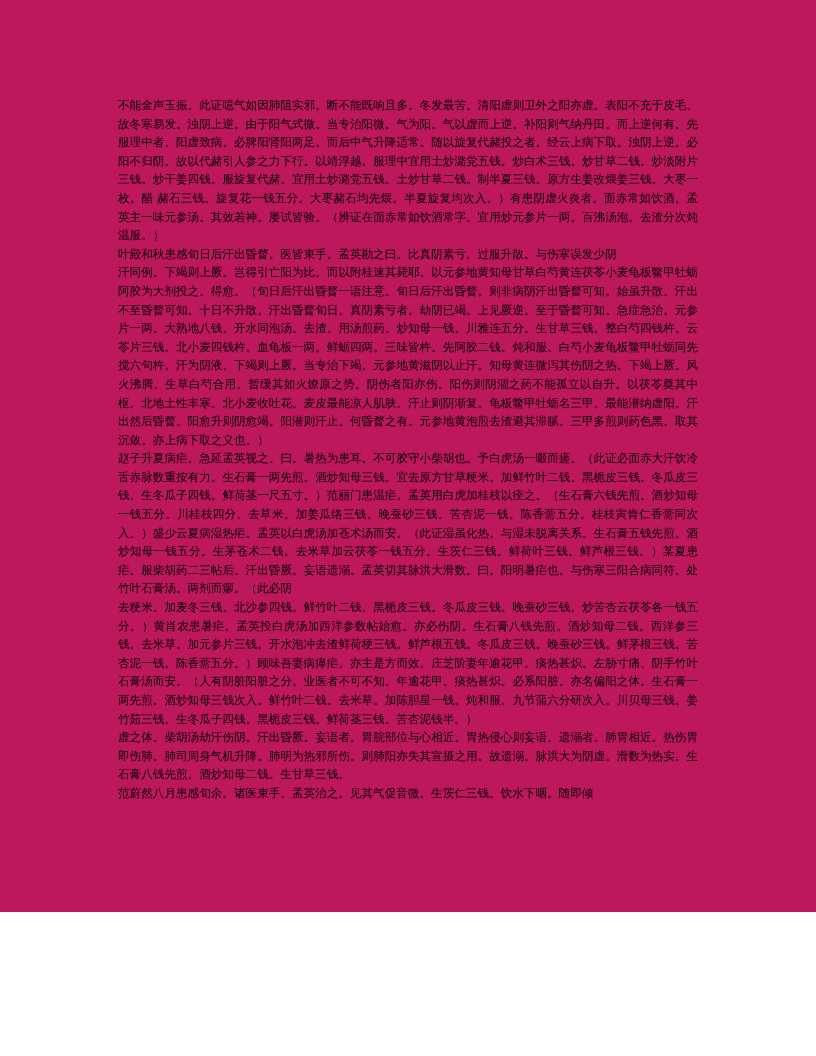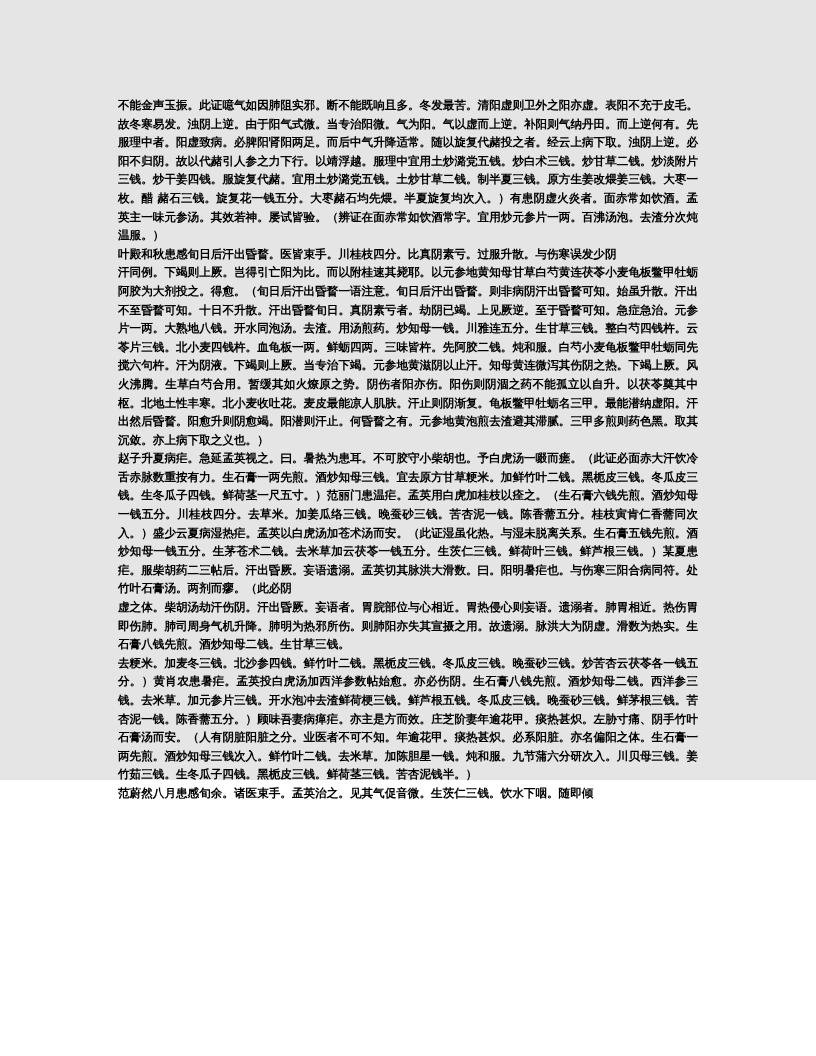--- a/index.html
+++ b/index.html
@@ -9,25 +9,24 @@
   }
   body {
     width: 816px;
     height: 1056px;
     font-family: "DejaVu Sans", "Liberation Sans", sans-serif;
     color: #000000;
   }
   .page {
     position: relative;
     width: 816px;
-    height: 780px;
+    height: 912px;
     box-sizing: border-box;
     padding: 96px 118px 90px 118px;
-    background: #e5e5e5;
-    font-weight: bold;
+    background: #be185d;
   }
   .doc-body {
     font-size: 11.6px;
     line-height: 18.6px;
     text-align: justify;
     text-justify: inter-ideograph;
     letter-spacing: 0px;
   }
   .para {
     margin: 0;
@@ -36,20 +35,20 @@
     white-space: normal;
     word-break: break-all;
   }
 </style>
 </head>
 <body>
 
 <div class="page">
   <div class="doc-body">
     <p class="para">不能金声玉振。此证噫气如因肺阻实邪。断不能既响且多。冬发最苦。清阳虚则卫外之阳亦虚。表阳不充于皮毛。故冬寒易发。浊阴上逆。由于阳气式微。当专治阳微。气为阳。气以虚而上逆。补阳则气纳丹田。而上逆何有。先服理中者。阳虚致病。必脾阳肾阳两足。而后中气升降适常。随以旋复代赭投之者。经云上病下取。浊阴上逆。必阳不归阴。故以代赭引人参之力下行。以靖浮越。服理中宜用土炒潞党五钱。炒白术三钱。炒甘草二钱。炒淡附片三钱。炒干姜四钱。服旋复代赭。宜用土炒潞党五钱。土炒甘草二钱。制半夏三钱。原方生姜改煨姜三钱。大枣一枚。醋 赭石三钱。旋复花一钱五分。大枣赭石均先煨。半夏旋复均次入。）有患阴虚火炎者。面赤常如饮酒。孟英主一味元参汤。其效若神。屡试皆验。（辨证在面赤常如饮酒常字。宜用炒元参片一两。百沸汤泡。去渣分次炖温服。）</p>
-    <p class="para">叶殿和秋患感旬日后汗出昏瞀。医皆束手。川桂枝四分。比真阴素亏。过服升散。与伤寒误发少阴</p>
+    <p class="para">叶殿和秋患感旬日后汗出昏瞀。医皆束手。孟英勘之曰。比真阴素亏。过服升散。与伤寒误发少阴</p>
     <p class="para">汗同例。下竭则上厥。岂得引亡阳为比。而以附桂速其毙耶。以元参地黄知母甘草白芍黄连茯苓小麦龟板鳖甲牡蛎阿胶为大剂投之。得愈。（旬日后汗出昏瞀一语注意。旬日后汗出昏瞀。则非病阴汗出昏瞀可知。始虽升散。汗出不至昏瞀可知。十日不升散。汗出昏瞀旬日。真阴素亏者。劫阴已竭。上见厥逆。至于昏瞀可知。急症急治。元参片一两。大熟地八钱。开水同泡汤。去渣。用汤煎药。炒知母一钱。川雅连五分。生甘草三钱。整白芍四钱杵。云苓片三钱。北小麦四钱杵。血龟板一两。鲜蛎四两。三味皆杵。先阿胶二钱。炖和服。白芍小麦龟板鳖甲牡蛎同先搅六句杵。汗为阴液。下竭则上厥。当专治下竭。元参地黄滋阴以止汗。知母黄连微泻其伤阴之热。下竭上厥。风火沸腾。生草白芍合用。暂缓其如火燎原之势。阴伤者阳亦伤。阳伤则阴涸之药不能孤立以自升。以茯苓奠其中枢。北地土性丰寒。北小麦收吐花。麦皮最能凉人肌肤。汗止则阴渐复。龟板鳖甲牡蛎名三甲。最能潜纳虚阳。汗出然后昏瞀。阳愈升则阴愈竭。阳潜则汗止。何昏瞀之有。元参地黄泡煎去渣避其滞腻。三甲多煎则药色黑。取其沉敛。亦上病下取之义也。）</p>
     <p class="para">赵子升夏病疟。急延孟英视之。曰。暑热为患耳。不可胶守小柴胡也。予白虎汤一啜而瘥。（此证必面赤大汗饮冷舌赤脉数重按有力。生石膏一两先煎。酒炒知母三钱。宜去原方甘草粳米。加鲜竹叶二钱。黑栀皮三钱。冬瓜皮三钱。生冬瓜子四钱。鲜荷茎一尺五寸。）范丽门患温疟。孟英用白虎加桂枝以痊之。（生石膏六钱先煎。酒炒知母一钱五分。川桂枝四分。去草米。加姜瓜络三钱。晚蚕砂三钱。苦杏泥一钱。陈香薷五分。桂枝寅肯仁香薷同次入。）盛少云夏病湿热疟。孟英以白虎汤加苍术汤而安。（此证湿虽化热。与湿未脱离关系。生石膏五钱先煎。酒炒知母一钱五分。生茅苍术二钱。去米草加云茯苓一钱五分。生茨仁三钱。鲜荷叶三钱。鲜芦根三钱。）某夏患疟。服柴胡药二三帖后。汗出昏厥。妄语遗溺。孟英切其脉洪大滑数。曰。阳明暑疟也。与伤寒三阳合病同符。处竹叶石膏汤。两剂而瘳。（此必阴</p>
+    <p class="para">去粳米。加麦冬三钱。北沙参四钱。鲜竹叶二钱。黑栀皮三钱。冬瓜皮三钱。晚蚕砂三钱。炒苦杏云茯苓各一钱五分。）黄肖农患暑疟。孟英投白虎汤加西洋参数帖始愈。亦必伤阴。生石膏八钱先煎。酒炒知母二钱。西洋参三钱。去米草。加元参片三钱。开水泡冲去渣鲜荷梗三钱。鲜芦根五钱。冬瓜皮三钱。晚蚕砂三钱。鲜茅根三钱。苦杏泥一钱。陈香薷五分。）顾味吾妻病瘅疟。亦主是方而效。庄芝阶妻年逾花甲。痰热甚炽。左胁寸痛、阴手竹叶石膏汤而安。（人有阴脏阳脏之分。业医者不可不知。年逾花甲。痰热甚炽。必系阳脏。亦名偏阳之体。生石膏一两先煎。酒炒知母三钱次入。鲜竹叶二钱。去米草。加陈胆星一钱。炖和服。九节蒲六分研次入。川贝母三钱。姜竹茹三钱。生冬瓜子四钱。黑栀皮三钱。鲜荷茎三钱。苦杏泥钱半。）</p>
     <p class="para">虚之体。柴胡汤劫汗伤阴。汗出昏厥。妄语者。胃脘部位与心相近。胃热侵心则妄语。遗溺者。肺胃相近。热伤胃即伤肺。肺司周身气机升降。肺明为热邪所伤。则肺阳亦失其宣摄之用。故遗溺。脉洪大为阴虚。滑数为热实。生石膏八钱先煎。酒炒知母二钱。生甘草三钱。</p>
-    <p class="para">去粳米。加麦冬三钱。北沙参四钱。鲜竹叶二钱。黑栀皮三钱。冬瓜皮三钱。晚蚕砂三钱。炒苦杏云茯苓各一钱五分。）黄肖农患暑疟。孟英投白虎汤加西洋参数帖始愈。亦必伤阴。生石膏八钱先煎。酒炒知母二钱。西洋参三钱。去米草。加元参片三钱。开水泡冲去渣鲜荷梗三钱。鲜芦根五钱。冬瓜皮三钱。晚蚕砂三钱。鲜茅根三钱。苦杏泥一钱。陈香薷五分。）顾味吾妻病瘅疟。亦主是方而效。庄芝阶妻年逾花甲。痰热甚炽。左胁寸痛、阴手竹叶石膏汤而安。（人有阴脏阳脏之分。业医者不可不知。年逾花甲。痰热甚炽。必系阳脏。亦名偏阳之体。生石膏一两先煎。酒炒知母三钱次入。鲜竹叶二钱。去米草。加陈胆星一钱。炖和服。九节蒲六分研次入。川贝母三钱。姜竹茹三钱。生冬瓜子四钱。黑栀皮三钱。鲜荷茎三钱。苦杏泥钱半。）</p>
     <p class="para">范蔚然八月患感旬余。诸医束手。孟英治之。见其气促音微。生茨仁三钱。饮水下咽。随即倾</p>
   </div>
 </div>
 
 </body></html>

